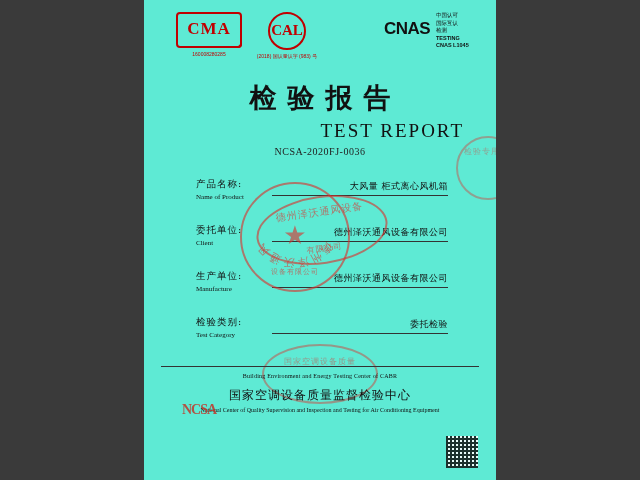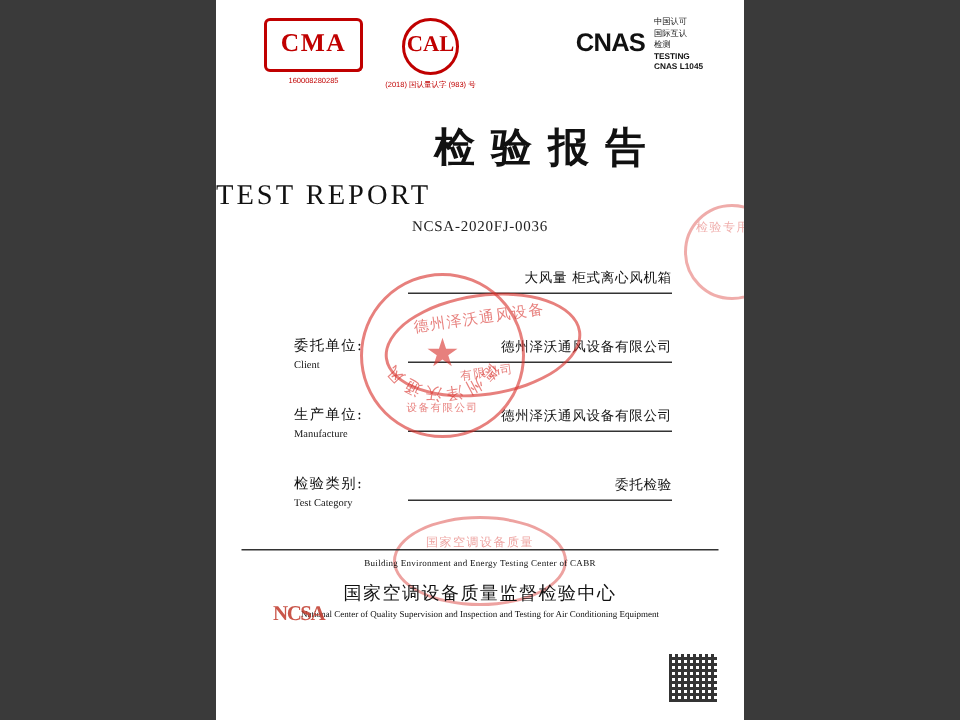--- a/index.html
+++ b/index.html
@@ -12,21 +12,21 @@
     height: 480px;
     overflow: hidden;
     font-family: "Liberation Serif", serif;
   }
   .page {
     position: absolute;
     left: 144px;
     top: 0;
     width: 352px;
     height: 480px;
-    background: #ffffff;
+    background: #5eead4;
     overflow: hidden;
   }
   
   .cert-row {
     position: absolute;
     top: 12px;
     left: 0;
     width: 352px;
     height: 56px;
   }
@@ -124,27 +124,26 @@
     position: absolute;
     top: 80px;
     width: 352px;
     text-align: center;
     font-size: 27px;
     letter-spacing: 11px;
     text-indent: 11px;
     color: #111;
     font-family: "DejaVu Serif", serif;
     font-weight: bold;
-    padding-left: 40px;
   }
   .title-en {
     position: absolute;
     top: 120px;
     width: 320px;
-    text-align: left;
+    text-align: right;
     font-size: 19px;
     letter-spacing: 2px;
     color: #111;
     font-family: "Liberation Serif", serif;
   }
   .doc-no {
     position: absolute;
     top: 146px;
     width: 352px;
     text-align: center;
@@ -416,20 +415,24 @@
     </div>
   </div>
 
   <div class="title-cn">检验报告</div>
   <div class="title-en">TEST REPORT</div>
   <div class="doc-no">NCSA-2020FJ-0036</div>
 
   <div class="fields">
 
     <div class="field">
+      <div class="labels">
+        <div class="lab-cn">产品名称:</div>
+        <div class="lab-en">Name of Product</div>
+      </div>
       <div class="value">大风量 柜式离心风机箱</div>
     </div>
 
     <div class="field">
       <div class="labels">
         <div class="lab-cn">委托单位:</div>
         <div class="lab-en">Client</div>
       </div>
       <div class="value">德州泽沃通风设备有限公司</div>
     </div>

